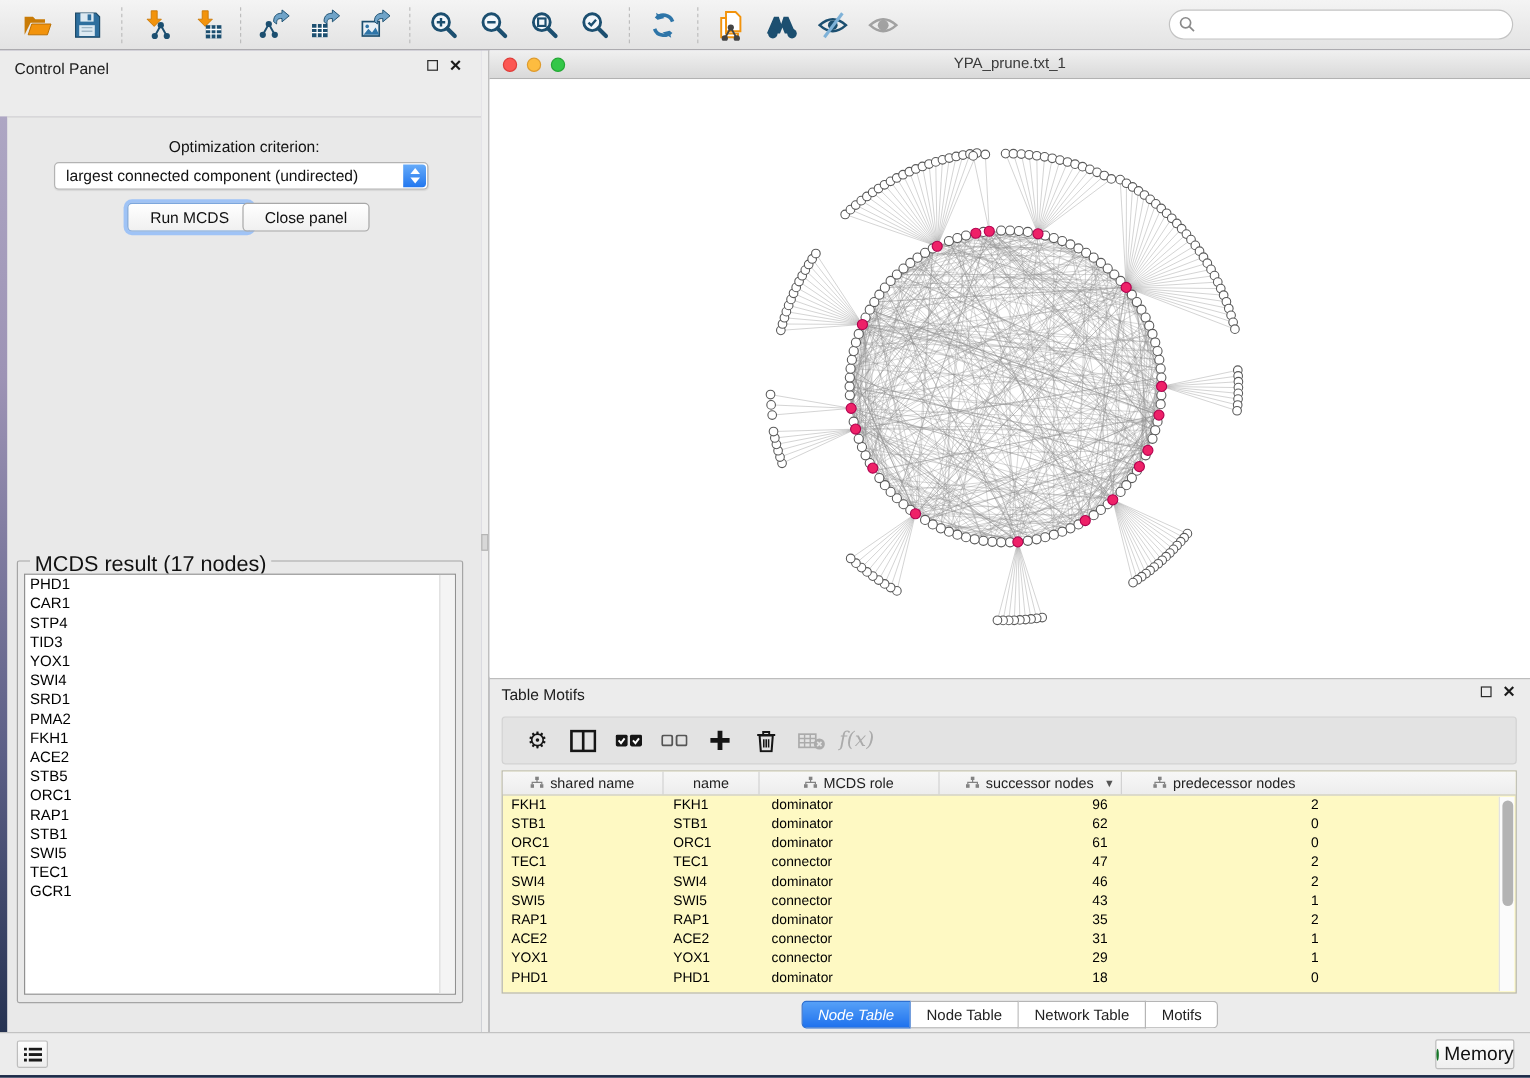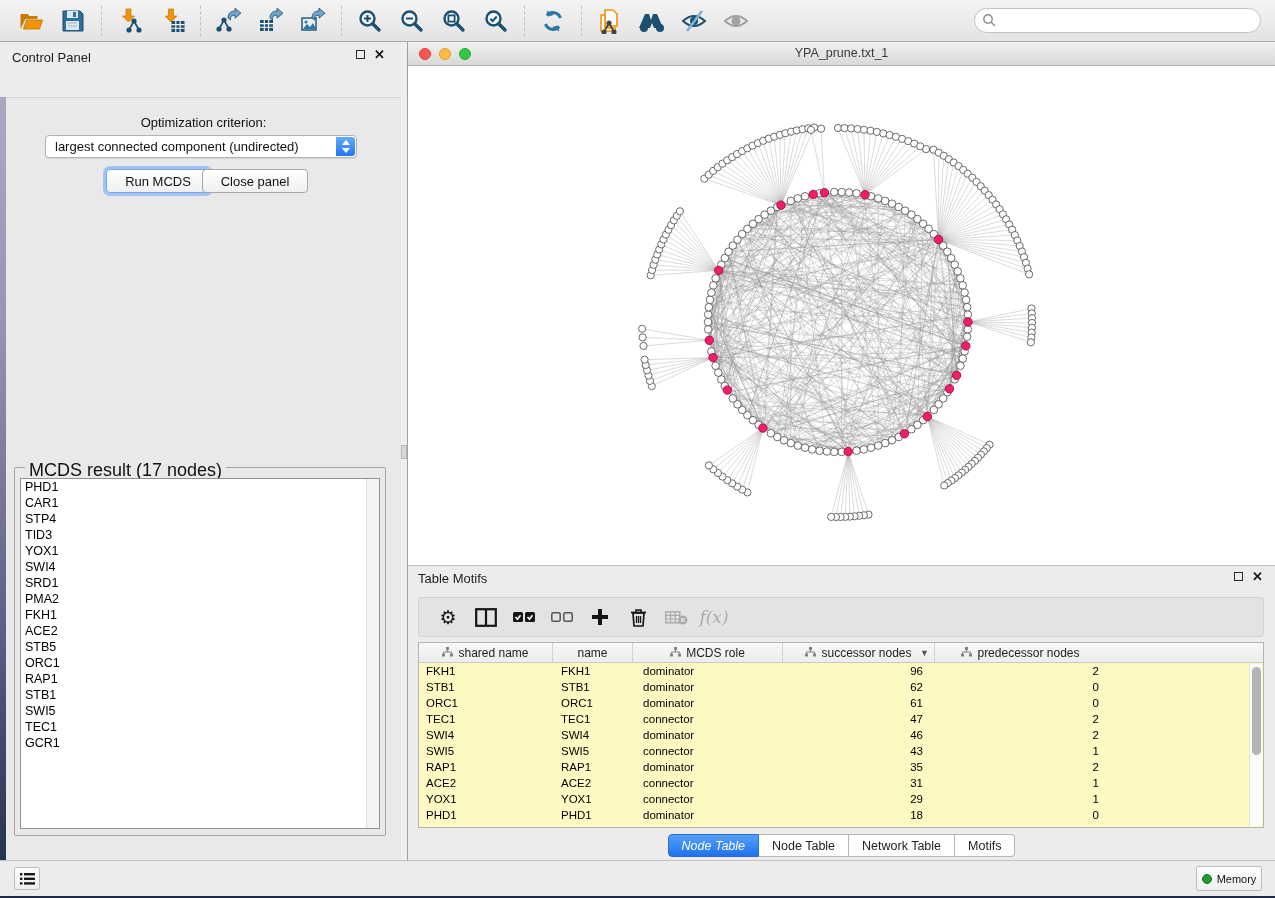--- a/index.html
+++ b/index.html
@@ -101,21 +101,21 @@
   .btab:last-child { border-radius:0 4px 4px 0; }
   .btab.active { background:linear-gradient(#56a0f7,#1f72ee); color:#fff; border-color:#2d6fd0;font-style:italic; }
 
   
   #statusbar { position:absolute; left:0; top:860px; width:1275px; height:36px; background:#ececec; border-top:1px solid #c2c2c2; }
   #menu-btn { position:absolute; left:14px; top:6px; width:26px; height:23px; background:linear-gradient(#fdfdfd,#ededed);
               border:1px solid #bdbdbd; border-radius:2px; display:flex; align-items:center; justify-content:center; }
   #memory-btn { position:absolute; right:13px; top:5px; width:66px; height:25px; background:linear-gradient(#fdfdfd,#efefef);
                 border:1px solid #bdbdbd; border-radius:2px; display:flex; align-items:center; justify-content:center; gap:5px; }
   #memory-dot { width:10px; height:10px; border-radius:50%; background:#1f9a35; border:1px solid #157527; }
-  #memory-label { font-size:11px; color:#111; }
+  #memory-label { font-size:16px; color:#111; }
   #bottom-strip { position:absolute; left:0; top:896px; width:1275px; height:2px; background:#1d2b49; }
 </style>
 </head>
 <body>
 
 <div id="app">
 
   <div id="toolbar">
 
     <div class="tbtn">

